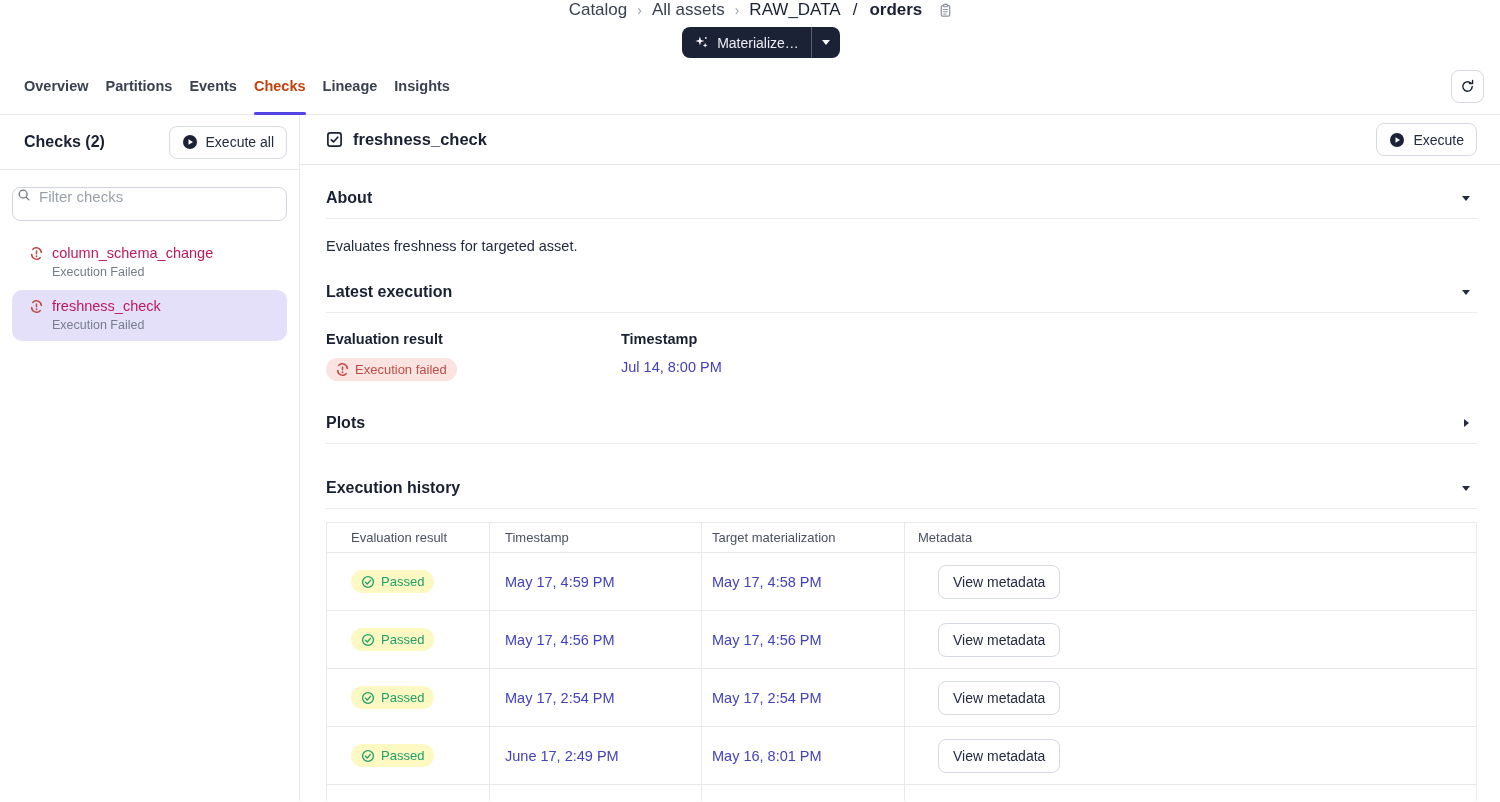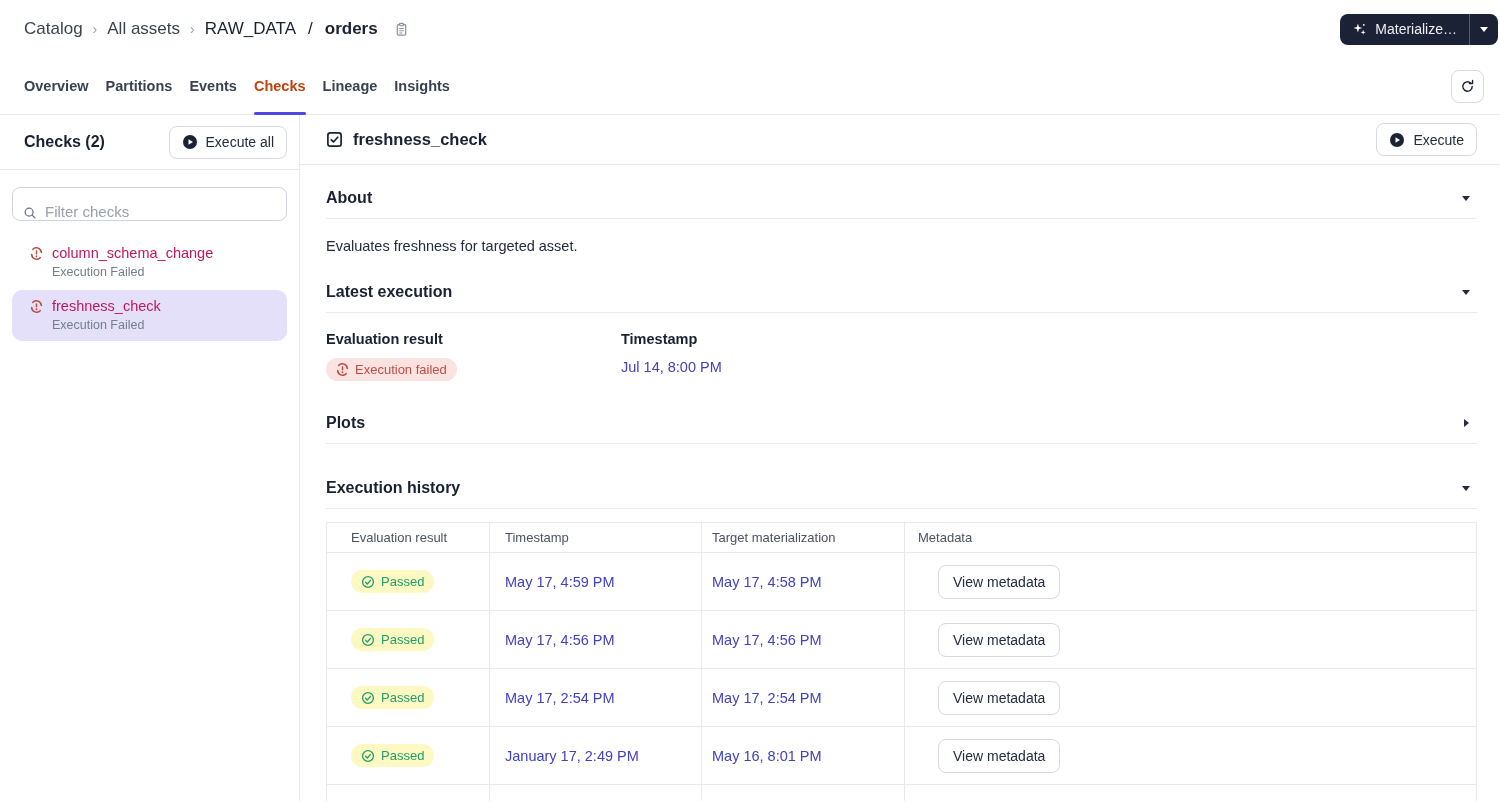--- a/index.html
+++ b/index.html
@@ -1,21 +1,21 @@
 <!DOCTYPE html>
 <html><head>
 <meta charset="utf-8">
 <style>
   * { margin:0; padding:0; box-sizing:border-box; }
   html,body { width:1500px; height:802px; overflow:hidden; background:#fff;
     font-family:"Liberation Sans", sans-serif; color:#1A2133; }
 
   
   .topbar { height:58px; display:flex; align-items:center; justify-content:space-between;
-    padding:0 2px 0 24px; }
+    padding:0 2px 0 24px;flex-direction:column; }
   .crumbs { display:flex; align-items:center; gap:10px; font-size:17px; }
   .crumb-link { color:#3A4150; cursor:pointer; }
   .crumb-sep { color:#9AA0AB; font-size:14px; }
   .crumb-group { color:#1A2133; }
   .crumb-slash { color:#1A2133; margin:0 2px; }
   .crumb-asset { font-weight:700; color:#1A2133; }
   .copy-btn { margin-left:6px; display:inline-flex; cursor:pointer; }
 
   .split-btn { display:flex; align-items:stretch; height:31px; border-radius:8px;
     overflow:hidden; background:#1B2236; }
@@ -42,21 +42,21 @@
   .content { display:flex; height:686px; }
   .sidebar { width:300px; border-right:1px solid #E6E8EC; display:flex; flex-direction:column; }
   .sidebar-header { height:55px; display:flex; align-items:center; justify-content:space-between;
     padding:0 12px 0 24px; border-bottom:1px solid #E6E8EC; }
   .sidebar-title { font-size:16px; font-weight:700; }
   .btn { display:inline-flex; align-items:center; gap:8px; height:33px; padding:0 12px;
     border:1px solid #D5D9E0; border-radius:8px; background:#fff; font-size:14px;
     color:#232B3F; cursor:pointer; font-family:inherit; }
   .sidebar-body { padding:17px 12px 0 12px; }
   .filter-box { height:34px; border:1px solid #D0D4DC; border-radius:8px; display:flex;
-    align-items:flex-end; gap:8px; padding:0 10px; background:#fff; }
+    align-items:flex-start; gap:8px; padding:0 4px; background:#fff; }
   .filter-box input { border:none; outline:none; flex:1; font-size:15px; color:#1A2133;
     font-family:inherit; background:transparent; }
   .filter-box input::placeholder { color:#9AA0AB; }
   .check-list { margin-top:16px; display:flex; flex-direction:column; gap:2px; }
   .check-item { padding:8px 12px 9px 18px; border-radius:10px; cursor:pointer; }
   .check-item.selected { background:#E4E0FA; }
   .check-item-top { display:flex; align-items:center; gap:9px; }
   .check-item-name { font-size:14.5px; color:#be185d; }
   .check-item-status { font-size:12.5px; color:#757D8B; margin-left:22px; margin-top:4px; }
 
@@ -334,21 +334,21 @@
               <td><button class="meta-btn">View metadata</button></td>
             </tr>
             <tr>
               <td><span class="pill pill-pass">
                     <svg viewBox="0 0 16 16" width="14" height="14">
                       <circle cx="8" cy="8" r="6.2" fill="none" stroke="currentColor" stroke-width="1.5"></circle>
                       <path d="M5.2 8.3 l2 2 3.6 -4.2" fill="none" stroke="currentColor" stroke-width="1.5" stroke-linecap="round" stroke-linejoin="round"></path>
                     </svg>
                     <span>Passed</span>
                   </span></td>
-              <td><span class="cell-link">January 17, 2:49 PM</span></td>
+              <td><span class="cell-link">June 17, 2:49 PM</span></td>
               <td><span class="cell-link">May 16, 8:01 PM</span></td>
               <td><button class="meta-btn">View metadata</button></td>
             </tr>
             <tr class="partial">
               <td></td>
                 <td></td>
                 <td></td>
                 <td></td>
             </tr>
           </tbody>

